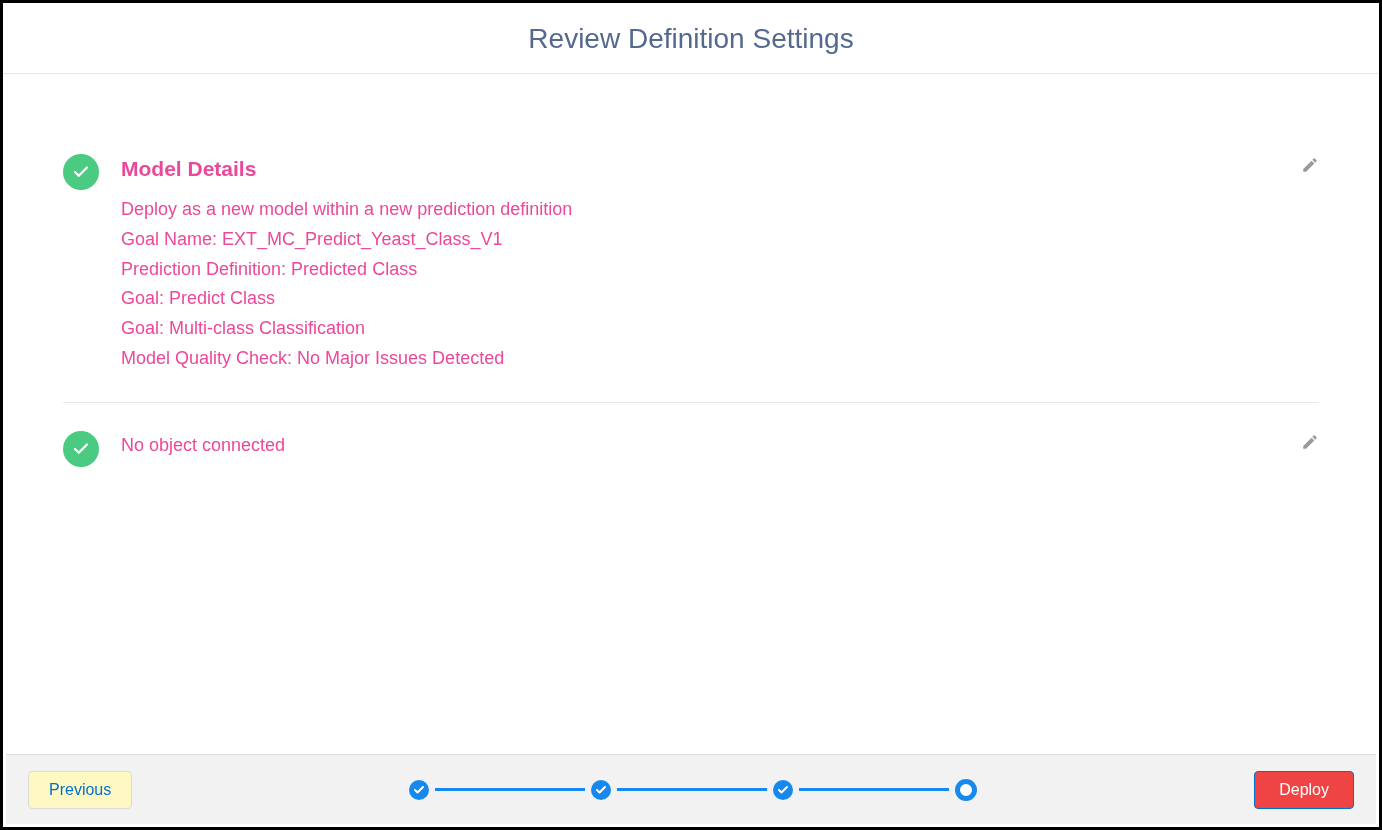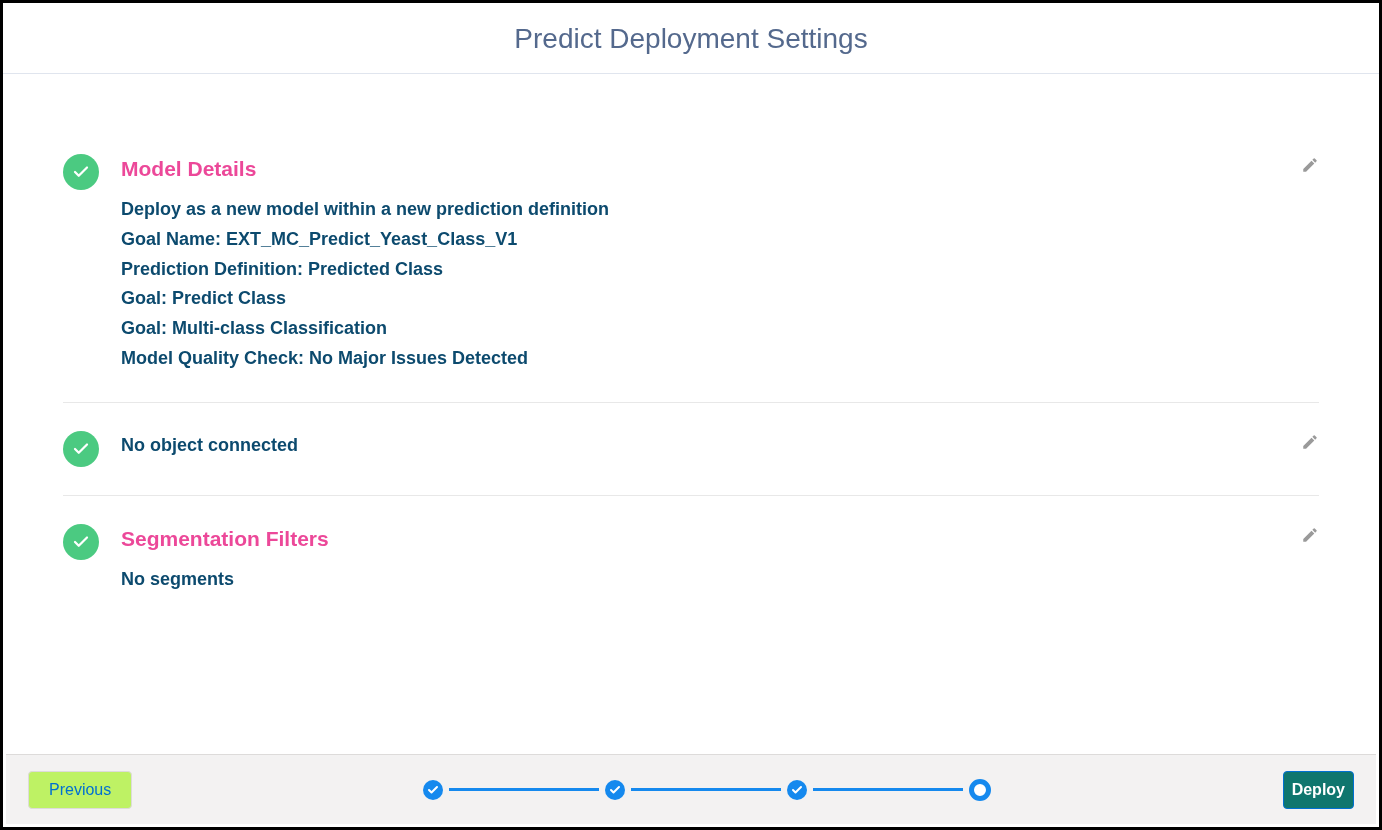--- a/index.html
+++ b/index.html
@@ -57,23 +57,23 @@
     }
     .section-heading {
       font-size: 21px;
       font-weight: 700;
       color: #ec4899;
       margin-bottom: 12px;
       line-height: 1.4;
     }
     .section-line {
       font-size: 18px;
-      color: #0c4a6e;
+      color: #ec4899;
       line-height: 1.65;
-      font-weight: 700;
+      font-weight: 400;
     }
     .edit-icon {
       position: absolute;
       right: 0;
       top: 2px;
       color: #9a9a9a;
       cursor: pointer;
     }
     .edit-icon svg {
       width: 18px;
@@ -86,37 +86,36 @@
       bottom: 3px;
       height: 70px;
       background: #f3f2f2;
       border-top: 1px solid #dddbda;
       display: flex;
       align-items: center;
       justify-content: space-between;
       padding: 0 22px;
     }
     .btn-previous {
-      background: #bef264;
+      background: #fef9c3;
       border: 1px solid #dddbda;
       border-radius: 4px;
       padding: 9px 20px;
       font-size: 16px;
       color: #0070d2;
       cursor: pointer;
     }
     .btn-deploy {
-      background: #0f766e;
+      background: #ef4444;
       border: 1px solid #0070d2;
       border-radius: 4px;
-      padding: 9px 8px;
+      padding: 9px 24px;
       font-size: 16px;
       color: #fff;
       cursor: pointer;
-      font-weight: bold;
     }
     .stepper {
       display: flex;
       align-items: center;
     }
     .step-dot-complete {
       width: 20px;
       height: 20px;
       border-radius: 50%;
       background: #1589ee;
@@ -138,21 +137,21 @@
     .step-line {
       width: 150px;
       height: 3px;
       background: #1589ee;
       margin: 0 6px;
     }
   </style>
 </head>
 <body>
 
-<h1 class="page-title">Predict Deployment Settings</h1>
+<h1 class="page-title">Review Definition Settings</h1>
 
 <div class="content-area">
 
   <div class="section">
     <div class="check-badge">
       <svg viewBox="0 0 24 24" fill="none" stroke="#fff" stroke-width="3" stroke-linecap="round" stroke-linejoin="round">
           <polyline points="20 6 9 17 4 12"></polyline>
         </svg>
     </div>
     <div class="section-body">
@@ -180,36 +179,20 @@
     <div class="section-body">
       <div class="section-line">No object connected</div>
     </div>
     <div class="edit-icon">
       <svg viewBox="0 0 24 24" fill="currentColor">
           <path d="M3 17.25V21h3.75l11-11.03-3.75-3.75L3 17.25zM20.71 7.04a1 1 0 0 0 0-1.41l-2.34-2.34a1 1 0 0 0-1.41 0l-1.83 1.83 3.75 3.75 1.83-1.83z"></path>
         </svg>
     </div>
   </div>
 
-  <div class="section">
-    <div class="check-badge">
-      <svg viewBox="0 0 24 24" fill="none" stroke="#fff" stroke-width="3" stroke-linecap="round" stroke-linejoin="round">
-          <polyline points="20 6 9 17 4 12"></polyline>
-        </svg>
-    </div>
-    <div class="section-body">
-      <div class="section-heading">Segmentation Filters</div>
-      <div class="section-line">No segments</div>
-    </div>
-    <div class="edit-icon">
-      <svg viewBox="0 0 24 24" fill="currentColor">
-          <path d="M3 17.25V21h3.75l11-11.03-3.75-3.75L3 17.25zM20.71 7.04a1 1 0 0 0 0-1.41l-2.34-2.34a1 1 0 0 0-1.41 0l-1.83 1.83 3.75 3.75 1.83-1.83z"></path>
-        </svg>
-    </div>
-  </div>
 
 </div>
 
 <div class="footer">
   <button class="btn-previous">Previous</button>
 
   <div class="stepper">
     <div class="step-dot-complete">
       <svg viewBox="0 0 24 24" fill="none" stroke="#fff" stroke-width="4" stroke-linecap="round" stroke-linejoin="round">
           <polyline points="20 6 9 17 4 12"></polyline>

